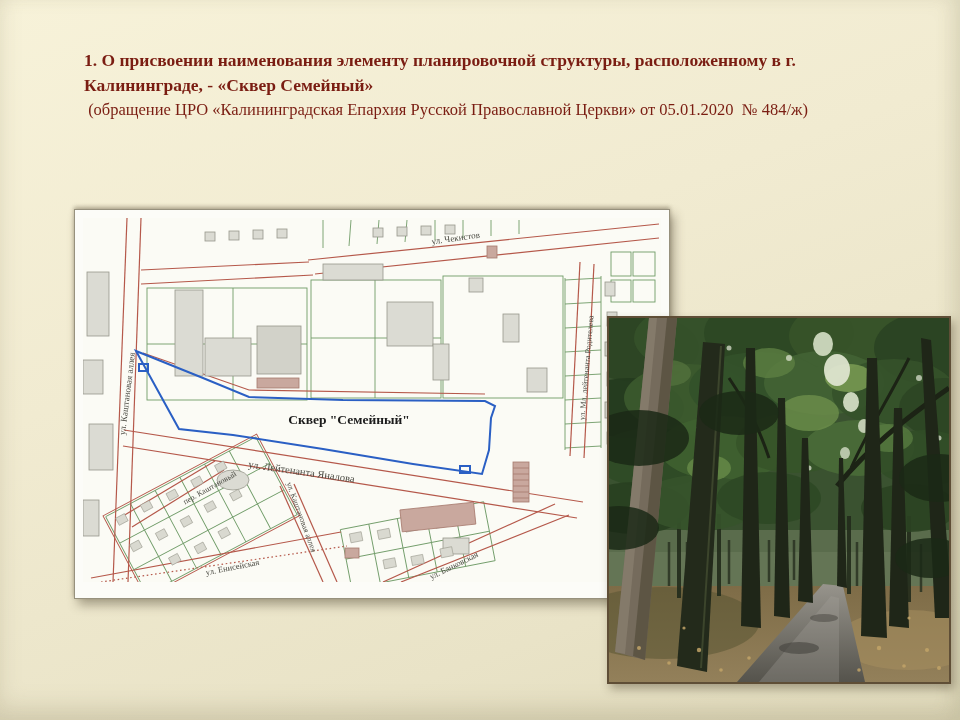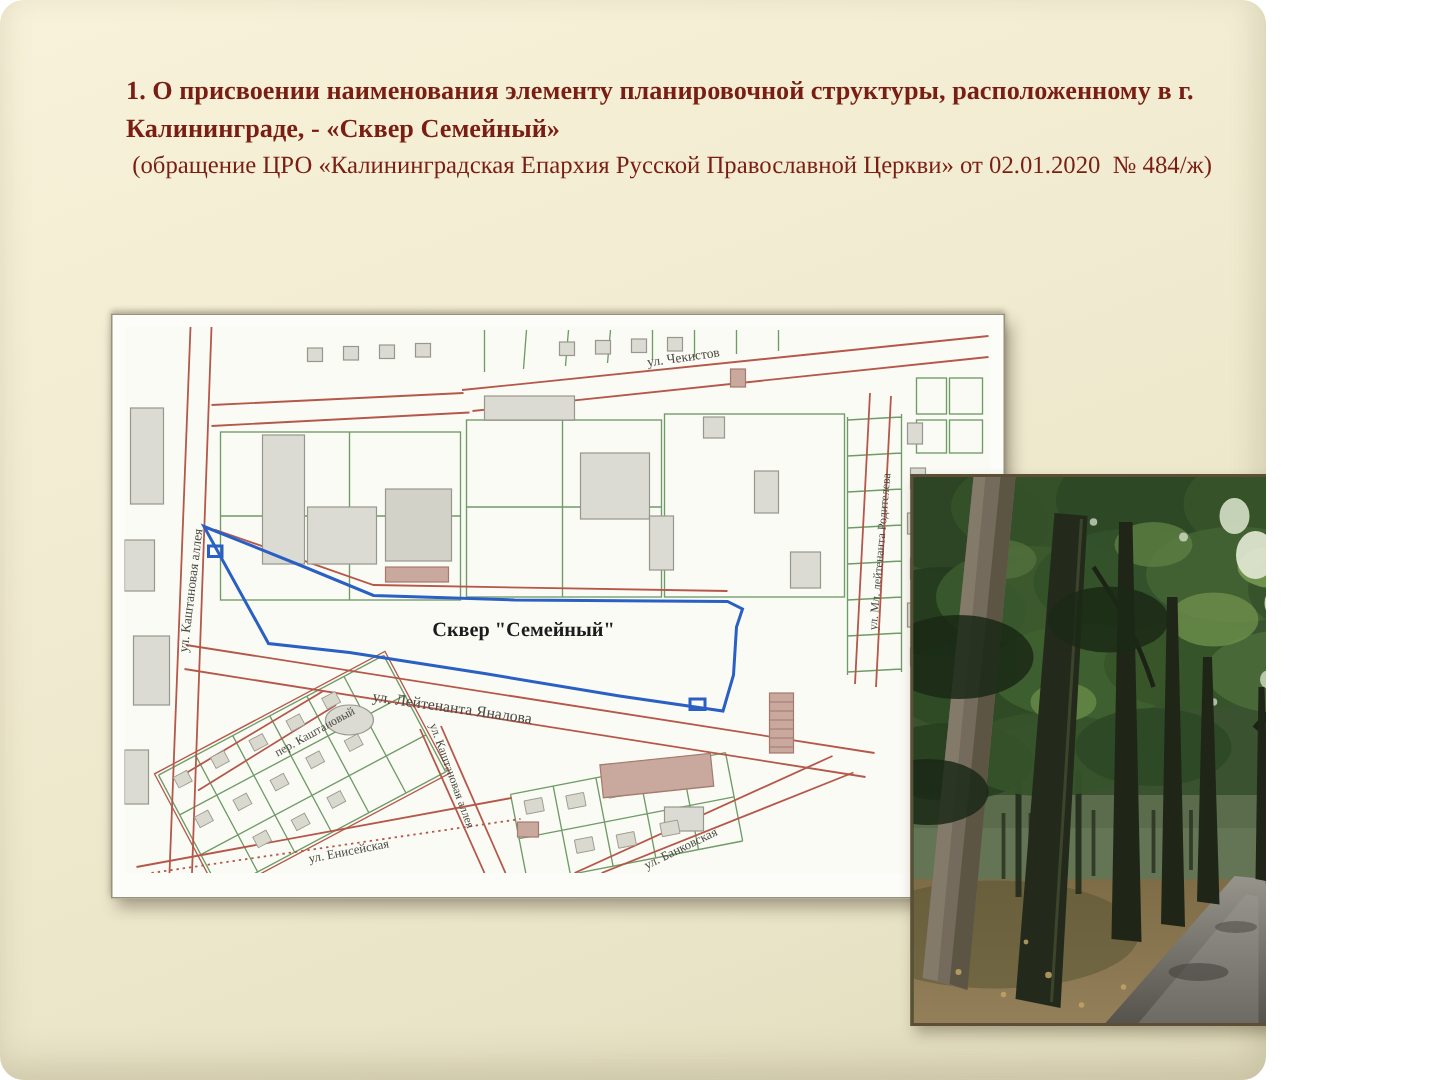--- a/index.html
+++ b/index.html
@@ -1,20 +1,19 @@
 <!DOCTYPE html>
 <html><head>
 <meta charset="utf-8">
 <style>
   html,body{margin:0;padding:0;}
   .slide{
-    position:relative;width:844px;height:720px;overflow:hidden;
+    position:relative;width:960px;height:720px;overflow:hidden;
     background:linear-gradient(160deg,#f7f2d9 0%,#f1ebd1 40%,#e9e3c7 78%,#e2dcbe 100%);
     font-family:"Liberation Serif",serif;
-    border-radius:16px;
   }
   .slide::after{
     content:"";position:absolute;inset:0;pointer-events:none;
     box-shadow:inset 0 -14px 22px rgba(120,110,80,.18), inset -10px 0 18px rgba(120,110,80,.08);
   }
   .title-block{position:absolute;left:84px;top:48px;width:822px;}
   .title{
     color:#7a1d12;font-weight:bold;font-size:17.5px;line-height:1.42;
     white-space:pre-wrap;
   }
@@ -40,21 +39,21 @@
   }
   .photo-frame svg{display:block;}
 </style>
 </head>
 <body>
 
 <div class="slide">
 
   <div class="title-block">
     <div class="title">1. О присвоении наименования элементу планировочной структуры, расположенному в г. Калининграде, - «Сквер Семейный»</div>
-    <div class="subtitle"> (обращение ЦРО «Калининградская Епархия Русской Православной Церкви» от 02.01.2020  № 484/ж)</div>
+    <div class="subtitle"> (обращение ЦРО «Калининградская Епархия Русской Православной Церкви» от 05.01.2020  № 484/ж)</div>
   </div>
 
 
   <div class="map-figure">
     <svg width="578" height="364" viewBox="0 0 578 364">
       <rect x="0" y="0" width="578" height="364" fill="#fbfbf5"></rect>
 
       <g stroke="#6f9b67" fill="none" stroke-width="0.9">
         <rect x="64" y="70" width="160" height="112"></rect>
         <rect x="228" y="62" width="130" height="118"></rect>

